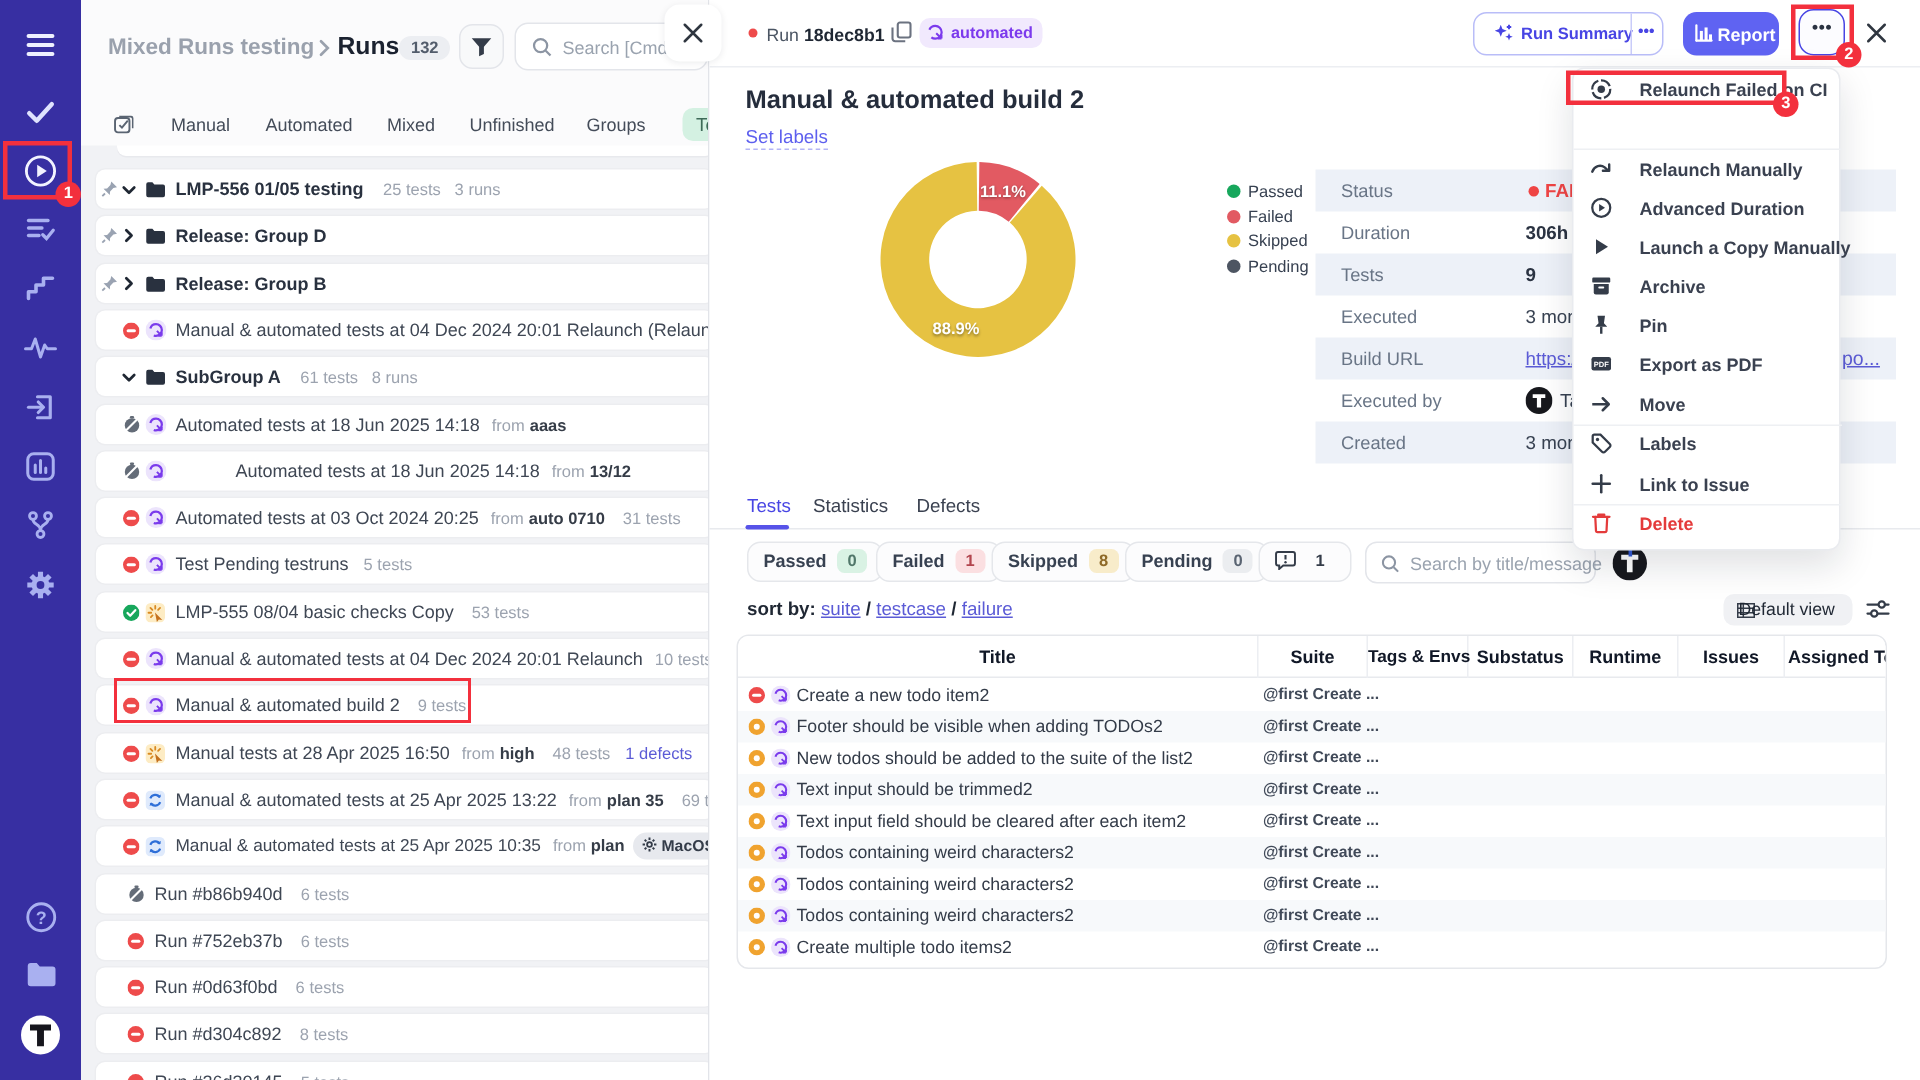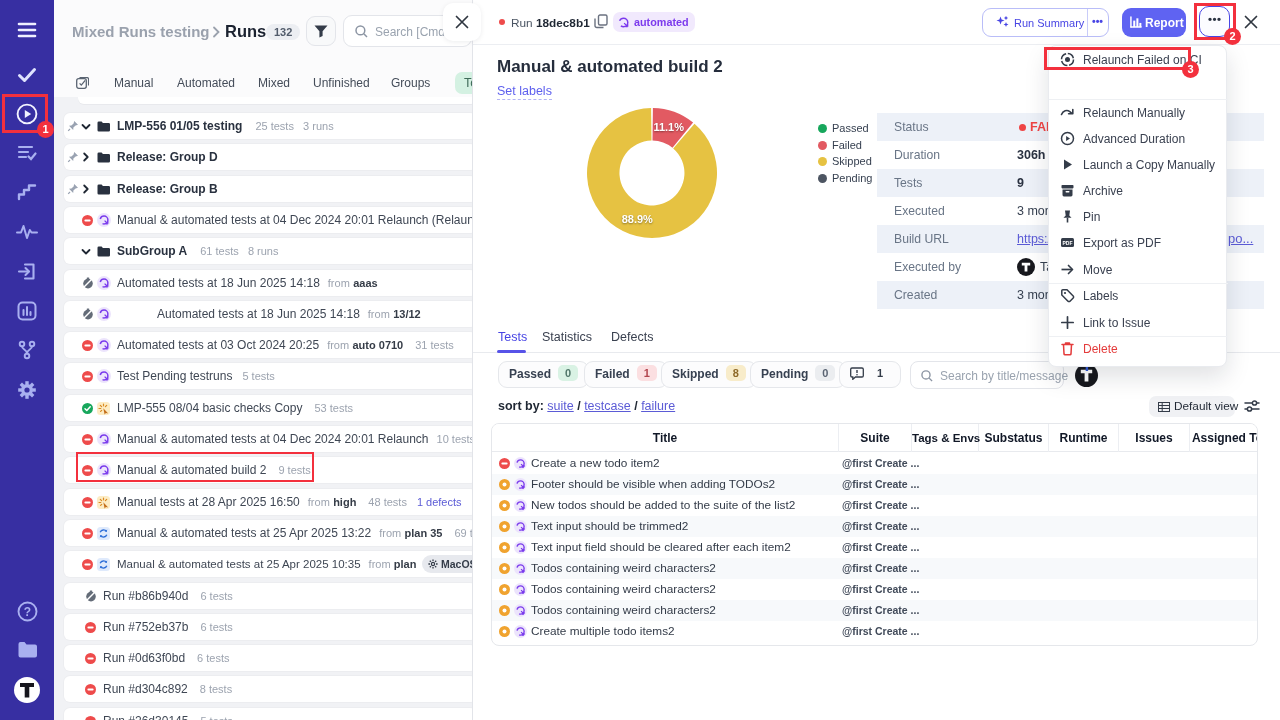--- a/index.html
+++ b/index.html
@@ -31,21 +31,21 @@
 
 #tcard { position:absolute; left:18px; top:423px; width:767px; height:223px; border:1px solid #e5e7eb; border-radius:8px; background:#fff; overflow:hidden; }
 .th { position:absolute; top:0; height:28px; line-height:28px; font-size:12px; font-weight:700; color:#111827; text-align:center; border-right:1px solid #eceef2; white-space:nowrap; }
 .trow { position:absolute; left:0; width:767px; height:21px; }
 .trow .t { position:absolute; left:39px; top:0; line-height:21px; font-size:11.8px; color:#333b48; white-space:nowrap; }
 .trow .s { position:absolute; left:350px; top:0; line-height:21px; font-size:10.5px; color:#414a59; font-weight:600; }
 
 #menu { position:absolute; left:1048px; top:45px; width:179px; height:322px; background:#fff; border:1px solid #e9ebef; border-radius:8px; box-shadow:0 10px 24px rgba(16,24,40,0.13); z-index:40; }
 .mi { position:absolute; left:0; width:179px; height:26px; }
 .mi .ic { position:absolute; left:11px; top:5px; width:15px; height:15px; }
-.mi .tx { position:absolute; left:34px; top:0; line-height:26px; font-size:12px; color:#3a4150; font-weight:400; white-space:nowrap;text-align:right; }
+.mi .tx { position:absolute; left:44px; top:0; line-height:26px; font-size:12px; color:#3a4150; font-weight:700; white-space:nowrap;text-align:right; }
 .mdiv { position:absolute; left:0; width:179px; height:0; border-top:1px solid #eef0f3; }
 
 .ann { position:absolute; border:3px solid #f3303d; z-index:60; }
 .annb { position:absolute; width:17px; height:17px; border-radius:50%; background:#f3303d; color:#fff; font-size:11px; font-weight:700; text-align:center; line-height:17px; z-index:61; }
 a { text-decoration:underline; }
 </style>
 </head>
 <body>
 <div id="stage">
 
@@ -345,21 +345,21 @@
             <circle cx="7" cy="7" r="4.6" stroke="#7c3aed" stroke-width="1.6" fill="none" stroke-dasharray="23 6" stroke-dashoffset="-16"></circle>
             <path d="M7.7 7.7 L11.5 11.5 M11.5 11.5 L11.5 9 M11.5 11.5 L9 11.5" stroke="#7c3aed" stroke-width="1.4" fill="none"></path>
           </svg>automated</span>
   <div style="position:absolute;left:509px;top:8px;width:127px;height:29px;border:1px solid #b9bdf8;border-radius:9px;background:#fff;">
     <svg width="15" height="15" viewBox="0 0 15 15" style="position:absolute;left:12px;top:6px;">
             <path d="M5.5 1.5 L6.6 4.4 L9.5 5.5 L6.6 6.6 L5.5 9.5 L4.4 6.6 L1.5 5.5 L4.4 4.4 Z" fill="#4845e4"></path>
             <path d="M11 7 L11.7 8.8 L13.5 9.5 L11.7 10.2 L11 12 L10.3 10.2 L8.5 9.5 L10.3 8.8 Z" fill="#4845e4"></path>
             <line x1="11" y1="1.5" x2="11" y2="4.5" stroke="#4845e4" stroke-width="1.3"></line>
             <line x1="9.5" y1="3" x2="12.5" y2="3" stroke="#4845e4" stroke-width="1.3"></line>
           </svg>
-    <span style="position:absolute;left:31px;top:7.5px;font-size:11px;font-weight:400;color:#4845e4;">Run Summary</span>
+    <span style="position:absolute;left:31px;top:7.5px;font-size:11px;font-weight:700;color:#4845e4;">Run Summary</span>
     <span style="position:absolute;left:104px;top:0;width:1px;height:27px;background:#c9ccf9;"></span>
     <span style="position:absolute;left:109px;top:5.5px;font-size:10.5px;font-weight:700;color:#4845e4;">•••</span>
   </div>
   <div style="position:absolute;left:649px;top:8px;width:64px;height:29px;border-radius:9px;background:#5f63f2;">
     <svg width="12" height="12" viewBox="0 0 13 13" style="position:absolute;left:8px;top:8px;">
             <g stroke="#fff" stroke-width="1.6" stroke-linecap="round">
               <line x1="1" y1="1" x2="1" y2="12"></line>
               <line x1="1" y1="12" x2="12" y2="12"></line>
             </g>
             <g stroke="#fff" stroke-width="2.2">
@@ -458,21 +458,21 @@
       </svg>
 
 <span style="position:absolute;left:25px;top:399px;font-size:12.5px;font-weight:700;color:#1f2733;">sort by: <a style="color:#5b5bd6;font-weight:400;">suite</a> / <a style="color:#5b5bd6;font-weight:400;">testcase</a> / <a style="color:#5b5bd6;font-weight:400;">failure</a></span>
 <div style="position:absolute;left:676px;top:396px;width:86px;height:21px;background:#f0f1f4;border-radius:7px;">
   <svg width="12" height="10" viewBox="0 0 12 10" style="position:absolute;left:9px;top:6px;">
           <rect x="0.5" y="0.5" width="11" height="9" fill="none" stroke="#343c49" stroke-width="1"></rect>
           <line x1="0.5" y1="3.5" x2="11.5" y2="3.5" stroke="#343c49" stroke-width="1"></line>
           <line x1="0.5" y1="6.5" x2="11.5" y2="6.5" stroke="#343c49" stroke-width="1"></line>
           <line x1="4.2" y1="0.5" x2="4.2" y2="9.5" stroke="#343c49" stroke-width="1"></line>
         </svg>
-  <span style="position:absolute;left:25px;top:3px;font-size:11.8px;color:#1f2733;white-space:nowrap;">Default view</span>
+  <span style="position:absolute;left:10px;top:3px;font-size:11.8px;color:#1f2733;white-space:nowrap;">Default view</span>
 </div>
 <svg width="16" height="14" viewBox="0 0 16 14" style="position:absolute;left:771px;top:399px;">
         <g stroke="#343c49" stroke-width="1.5" stroke-linecap="round">
           <line x1="1" y1="4" x2="15" y2="4"></line>
           <line x1="1" y1="10" x2="15" y2="10"></line>
         </g>
         <circle cx="10.5" cy="4" r="2.1" fill="#fff" stroke="#343c49" stroke-width="1.5"></circle>
         <circle cx="5.5" cy="10" r="2.1" fill="#fff" stroke="#343c49" stroke-width="1.5"></circle>
       </svg>
 

